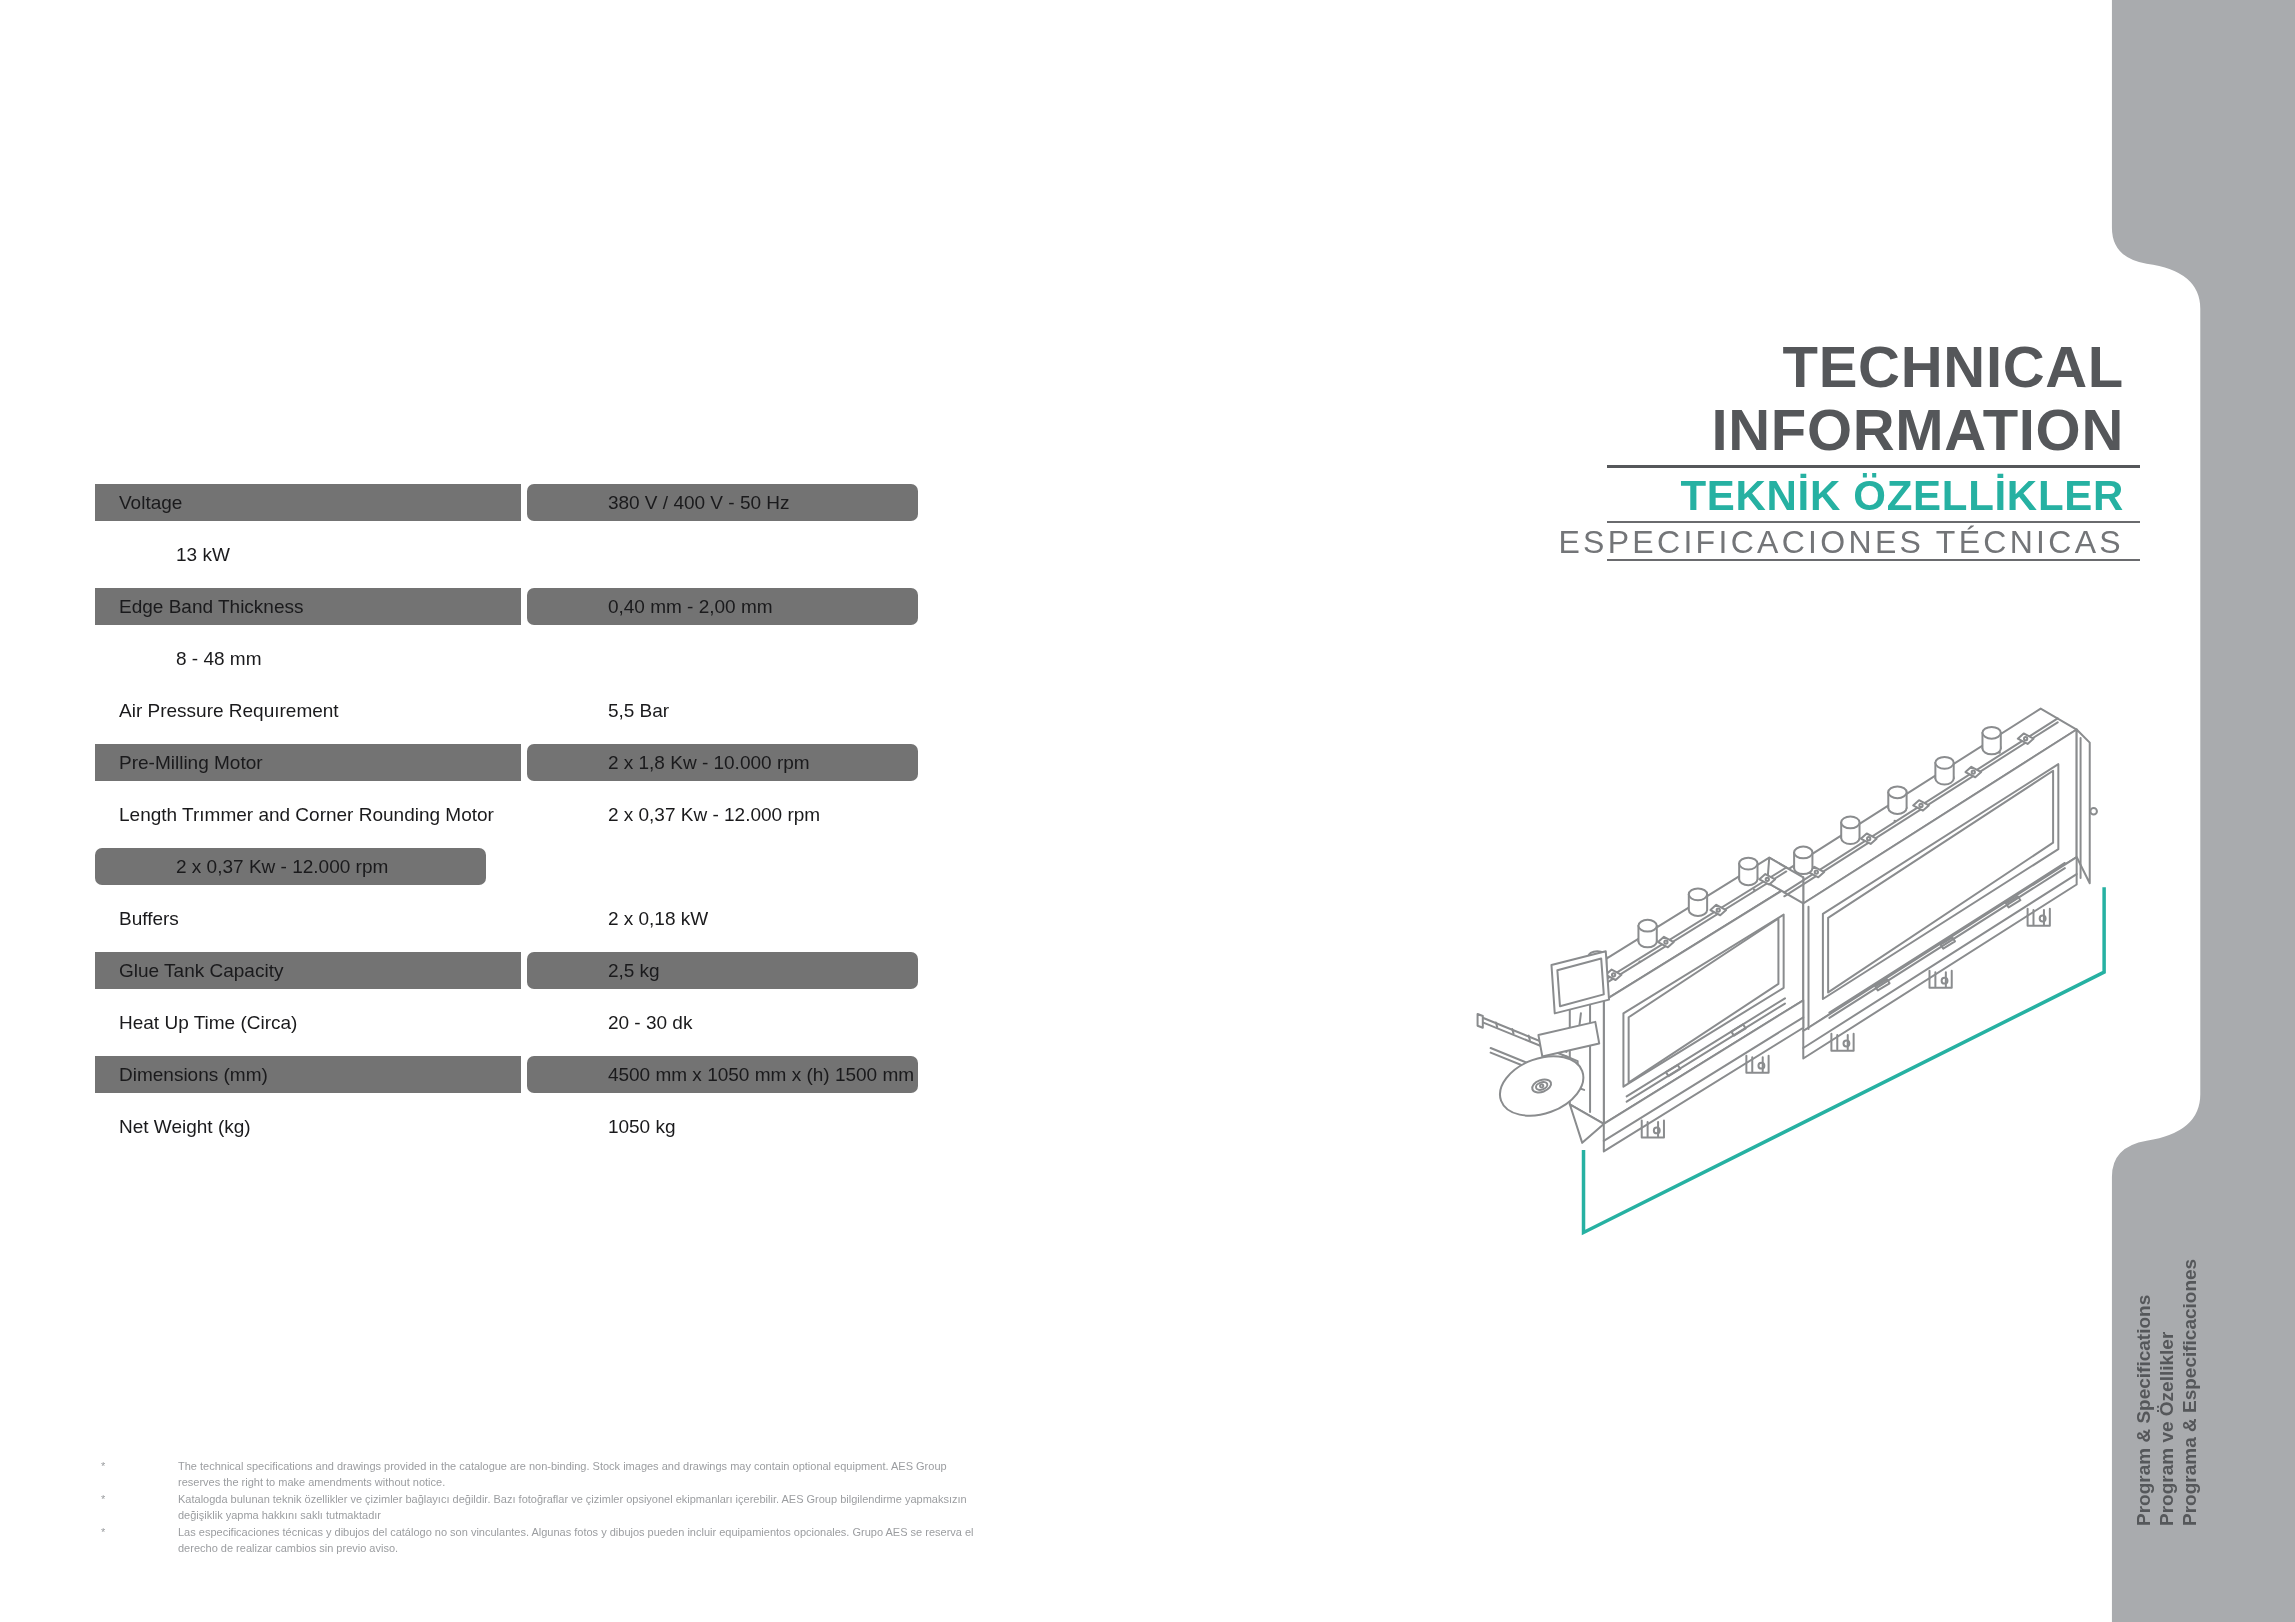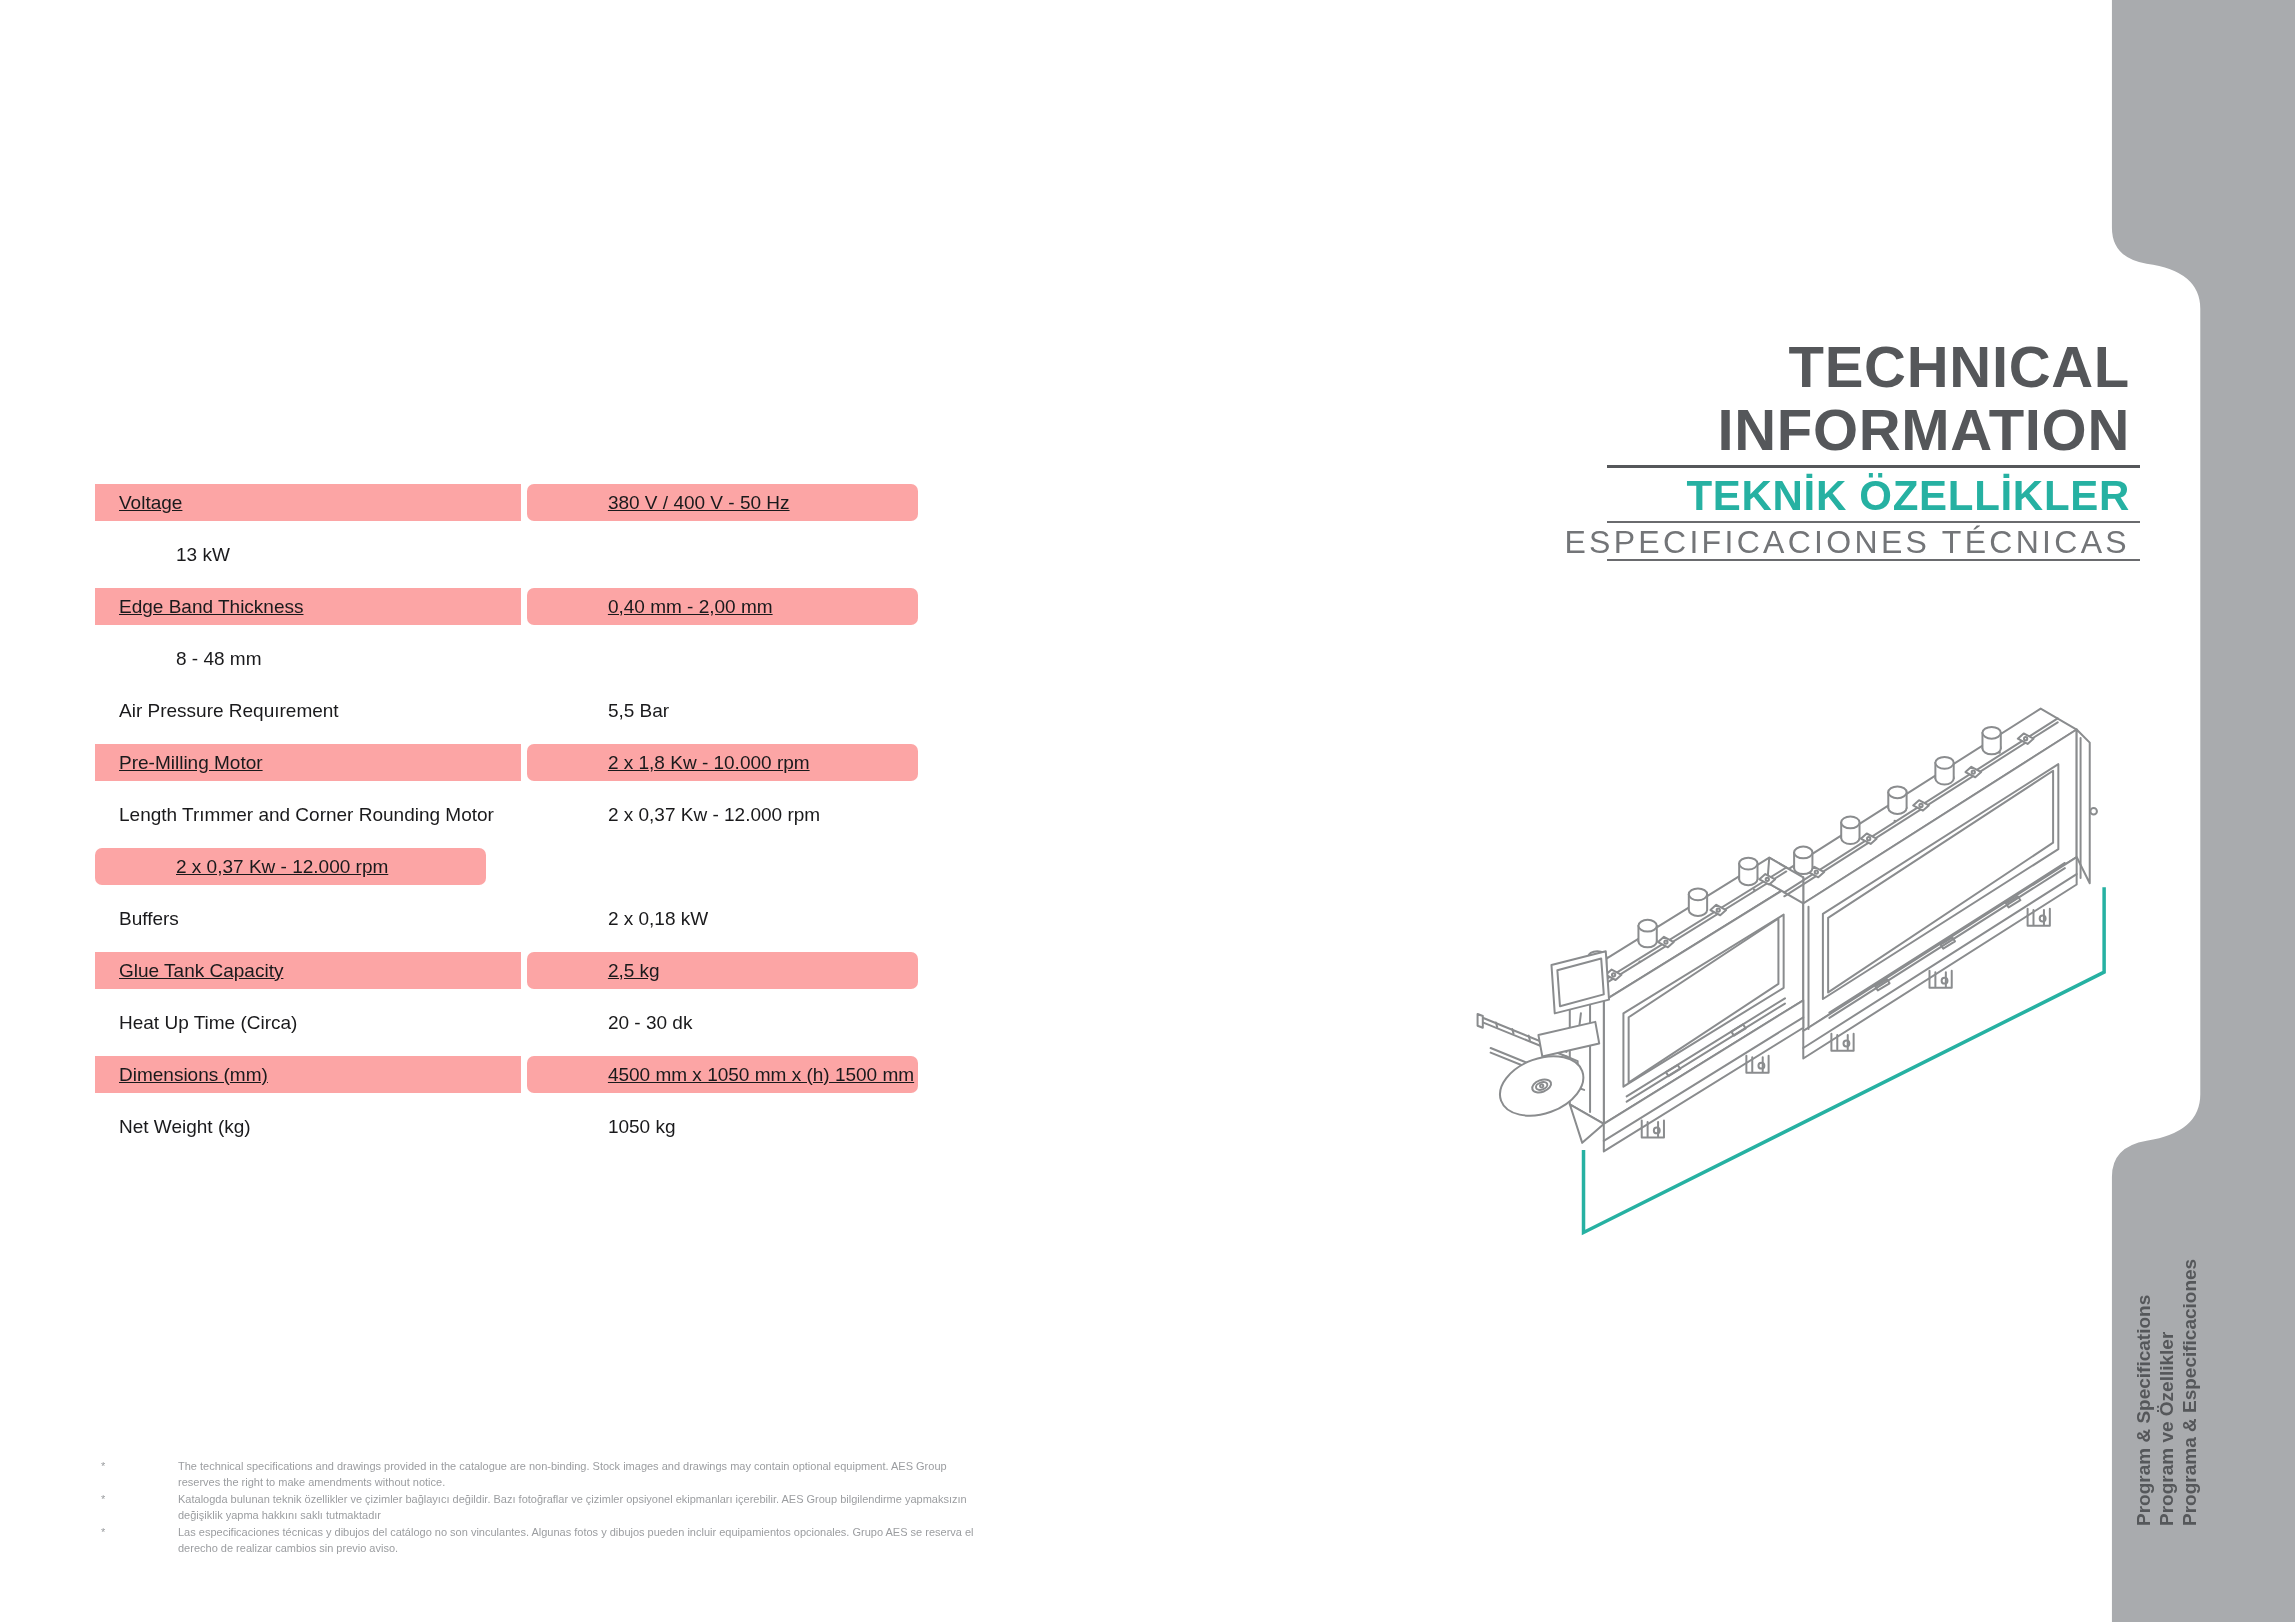--- a/index.html
+++ b/index.html
@@ -4,25 +4,25 @@
 <style>
   html,body{margin:0;padding:0;background:#fff;}
   body{width:2295px;height:1623px;position:relative;overflow:hidden;
        font-family:"Liberation Sans",sans-serif;-webkit-font-smoothing:antialiased;}
 
   
   #spec-table{position:absolute;left:95px;top:484px;font-size:19px;color:#1a1a1c;}
   .trow{display:flex;height:37px;margin-bottom:15px;}
   .tlabel{width:402px;padding-left:24px;margin-right:5.9px;display:flex;align-items:center;}
   .tvalue{width:310px;padding-left:81px;display:flex;align-items:center;border-radius:7px;}
-  .trow.alt .tlabel,.trow.alt .tvalue{background:#fca5a5;text-decoration:underline;}
+  .trow.alt .tlabel,.trow.alt .tvalue{background:#737373;}
 
   
   #title-block{position:absolute;left:1597px;top:0;width:543px;height:589px;}
-  #title-block .abs{position:absolute;right:10px;text-align:left;white-space:nowrap;}
+  #title-block .abs{position:absolute;right:16px;text-align:left;white-space:nowrap;}
   #title-line-1,#title-line-2{font-weight:bold;font-size:58px;line-height:62px;color:#55575a;letter-spacing:0.7px;}
   #title-line-1{top:336px;}
   #title-line-2{top:399px;}
   .rule{position:absolute;right:0;width:533px;background:#55575a;}
   #rule-1{top:465px;height:2.6px;}
   #rule-2{top:521px;height:2px;background:#6a6b6e;}
   #rule-3{top:559px;height:2px;background:#6a6b6e;}
   #subtitle-tr{top:472px;font-weight:bold;font-size:42px;line-height:47px;color:#26b1a2;letter-spacing:0.7px;}
   #subtitle-es{top:525px;font-size:32px;line-height:34px;color:#737578;letter-spacing:3.3px;}
 

